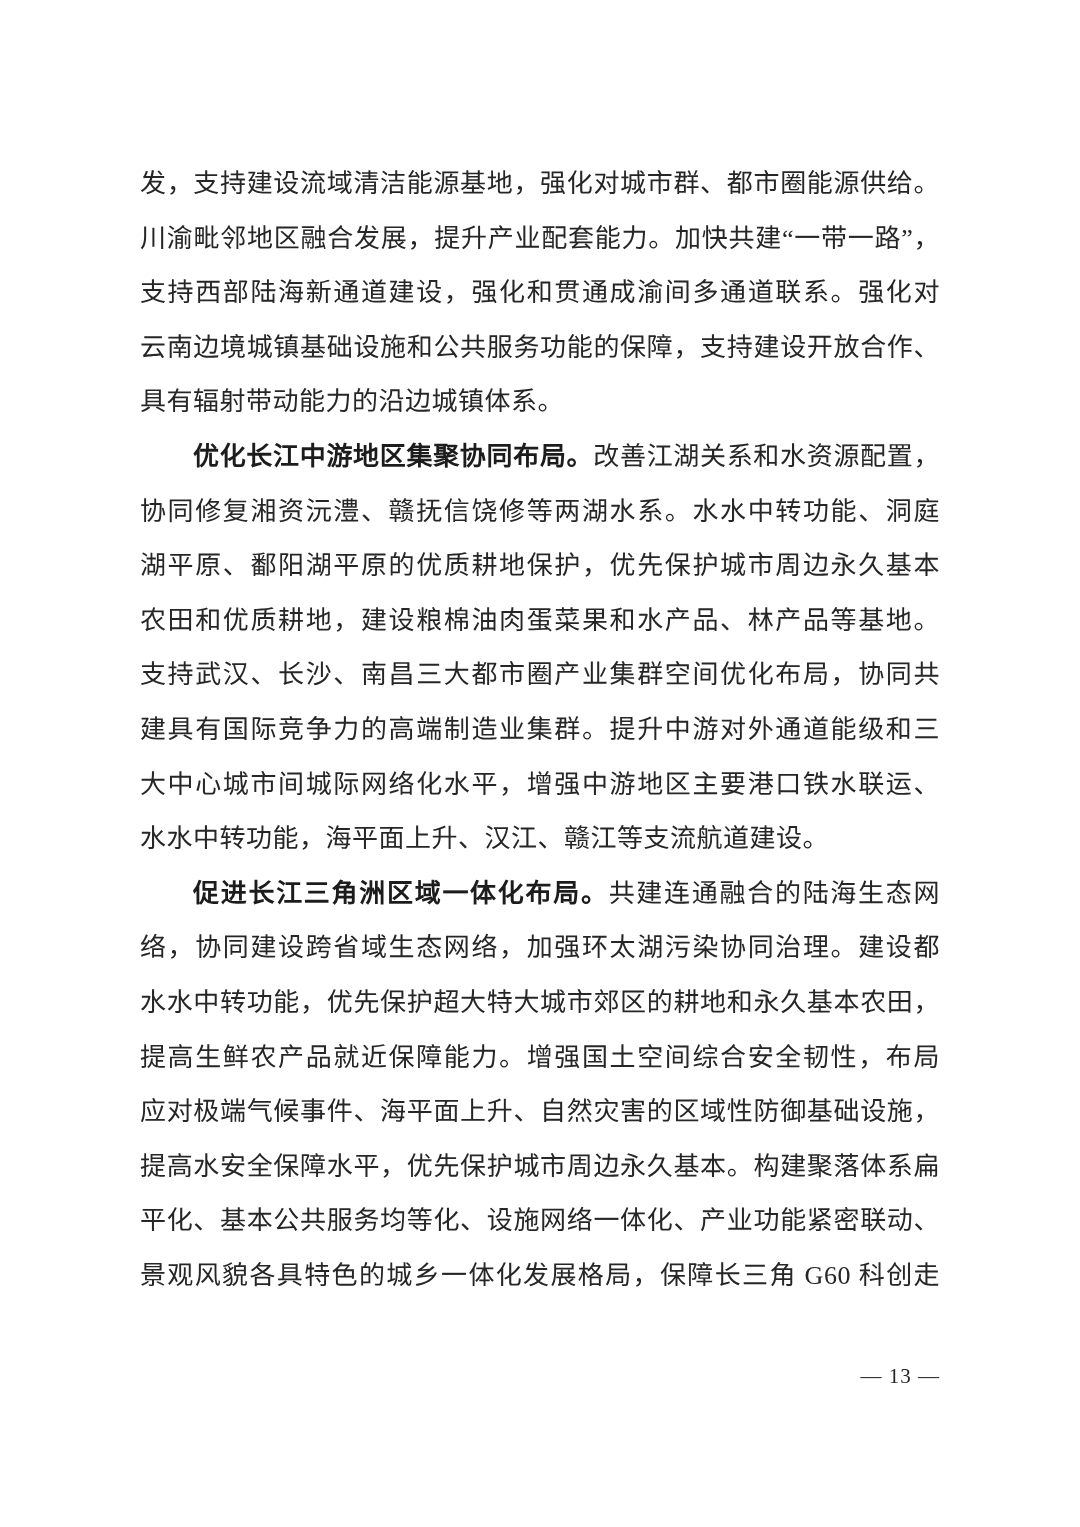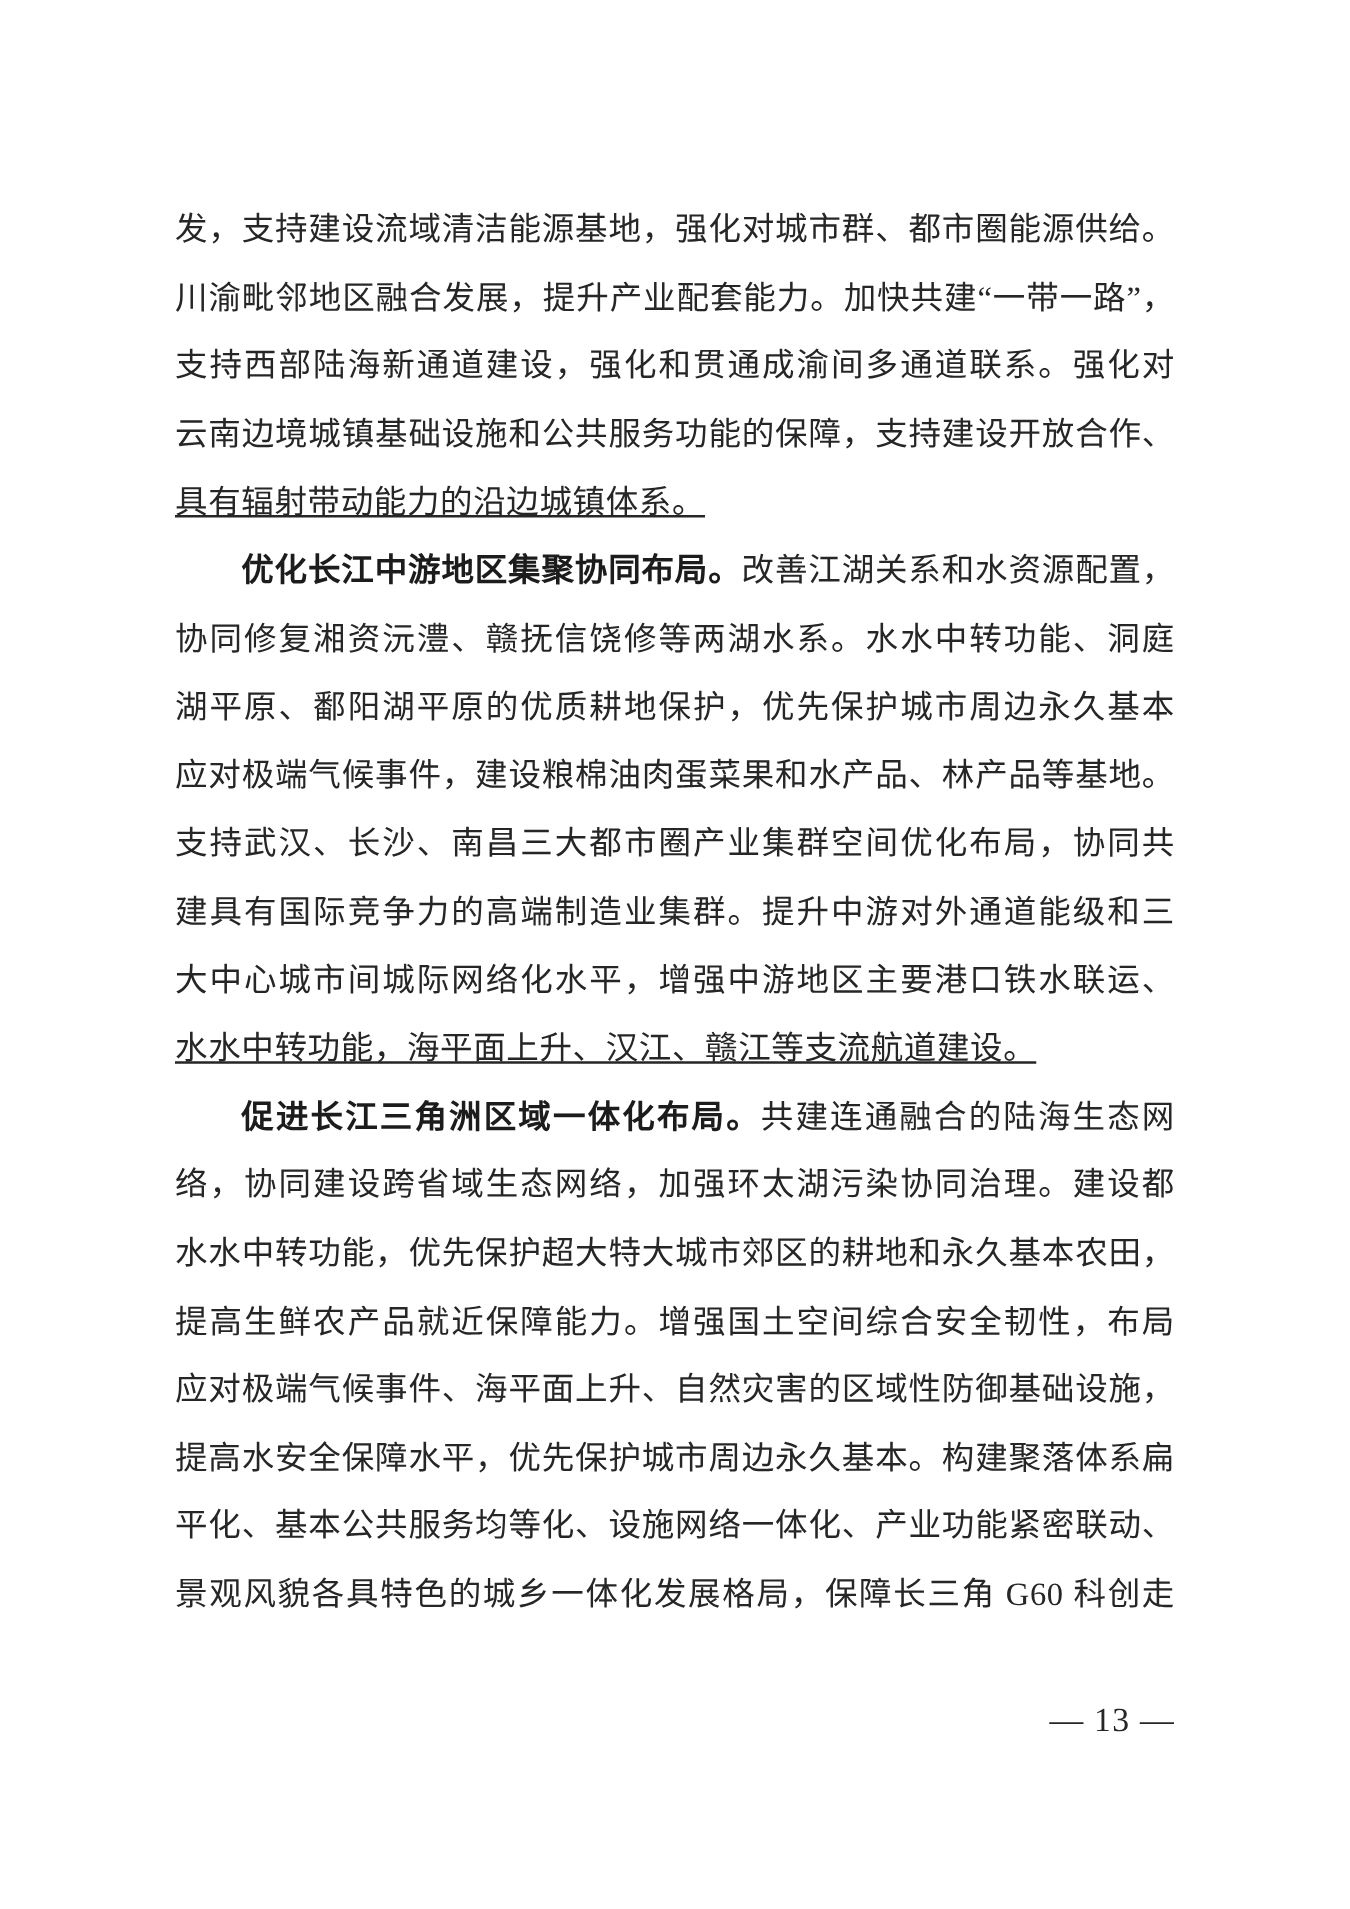--- a/index.html
+++ b/index.html
@@ -29,57 +29,56 @@
     letter-spacing: 0.5px;
     text-align: justify;
     text-align-last: justify;
     -moz-text-align-last: justify;
     text-justify: inter-character;
     overflow: hidden;
     color: #262626;
   }
   .line.para-end {
     text-align-last: left;
-    text-decoration: underline;
     -moz-text-align-last: left;
   }
   .line.indent {
     text-indent: 53px;
   }
   .line .bold {
     font-weight: 700;
     color: #1c1c1c;
     margin-top: 17px;
   }
   .footer {
     position: absolute;
     left: 140px;
     top: 1356px;
     width: 800px;
     text-align: right;
-    font-size: 27px;
+    font-size: 21px;
     line-height: 40px;
     color: #262626;
     letter-spacing: 1px;
   }
 </style>
 </head>
 <body>
 
 <div class="page">
   <div class="content" id="doc-content">
       <div class="line"><span>发，支持建设流域清洁能源基地，强化对城市群、都市圈能源供给。</span></div>
       <div class="line"><span>川渝毗邻地区融合发展，提升产业配套能力。加快共建“一带一路”，</span></div>
       <div class="line"><span>支持西部陆海新通道建设，强化和贯通成渝间多通道联系。强化对</span></div>
       <div class="line"><span>云南边境城镇基础设施和公共服务功能的保障，支持建设开放合作、</span></div>
       <div class="line para-end"><span>具有辐射带动能力的沿边城镇体系。</span></div>
       <div class="line indent"><span class="bold">优化长江中游地区集聚协同布局。</span><span>改善江湖关系和水资源配置，</span></div>
       <div class="line"><span>协同修复湘资沅澧、赣抚信饶修等两湖水系。水水中转功能、洞庭</span></div>
       <div class="line"><span>湖平原、鄱阳湖平原的优质耕地保护，优先保护城市周边永久基本</span></div>
-      <div class="line"><span>应对极端气候事件，建设粮棉油肉蛋菜果和水产品、林产品等基地。</span></div>
+      <div class="line"><span>农田和优质耕地，建设粮棉油肉蛋菜果和水产品、林产品等基地。</span></div>
       <div class="line"><span>支持武汉、长沙、南昌三大都市圈产业集群空间优化布局，协同共</span></div>
       <div class="line"><span>建具有国际竞争力的高端制造业集群。提升中游对外通道能级和三</span></div>
       <div class="line"><span>大中心城市间城际网络化水平，增强中游地区主要港口铁水联运、</span></div>
       <div class="line para-end"><span>水水中转功能，海平面上升、汉江、赣江等支流航道建设。</span></div>
       <div class="line indent"><span class="bold">促进长江三角洲区域一体化布局。</span><span>共建连通融合的陆海生态网</span></div>
       <div class="line"><span>络，协同建设跨省域生态网络，加强环太湖污染协同治理。建设都</span></div>
       <div class="line"><span>水水中转功能，优先保护超大特大城市郊区的耕地和永久基本农田，</span></div>
       <div class="line"><span>提高生鲜农产品就近保障能力。增强国土空间综合安全韧性，布局</span></div>
       <div class="line"><span>应对极端气候事件、海平面上升、自然灾害的区域性防御基础设施，</span></div>
       <div class="line"><span>提高水安全保障水平，优先保护城市周边永久基本。构建聚落体系扁</span></div>

